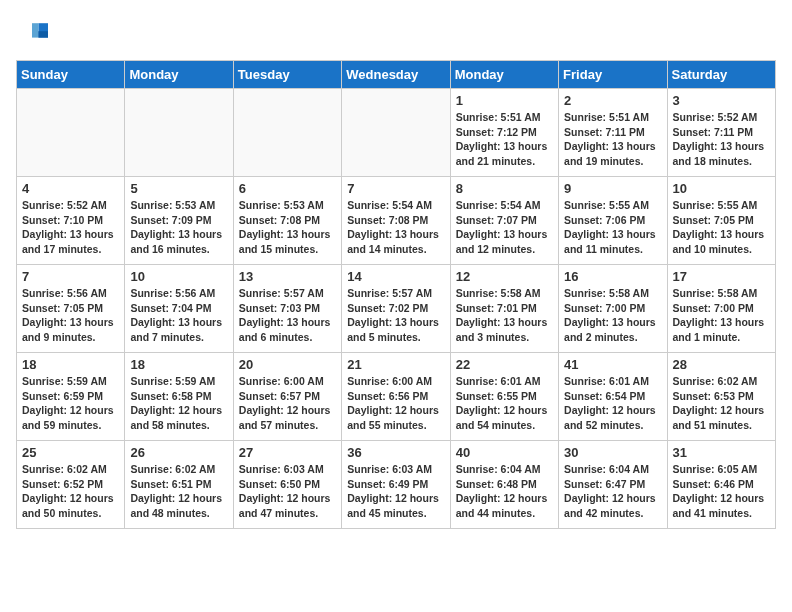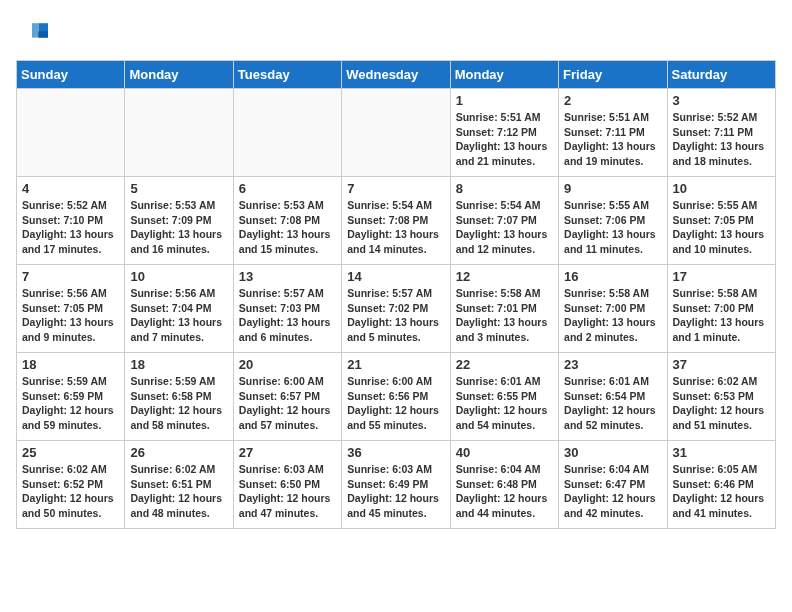--- a/index.html
+++ b/index.html
@@ -209,25 +209,25 @@
         </td>
         <td>
           <span class="day-number">21</span>
           <div class="day-info">Sunrise: 6:00 AM<br>Sunset: 6:56 PM<br>Daylight: 12 hours and 55 minutes.</div>
         </td>
         <td>
           <span class="day-number">22</span>
           <div class="day-info">Sunrise: 6:01 AM<br>Sunset: 6:55 PM<br>Daylight: 12 hours and 54 minutes.</div>
         </td>
         <td>
-          <span class="day-number">23</span>
+          <span class="day-number">41</span>
           <div class="day-info">Sunrise: 6:01 AM<br>Sunset: 6:54 PM<br>Daylight: 12 hours and 52 minutes.</div>
         </td>
         <td>
-          <span class="day-number">37</span>
+          <span class="day-number">28</span>
           <div class="day-info">Sunrise: 6:02 AM<br>Sunset: 6:53 PM<br>Daylight: 12 hours and 51 minutes.</div>
         </td>
       </tr>
       <tr>
         <td>
           <span class="day-number">25</span>
           <div class="day-info">Sunrise: 6:02 AM<br>Sunset: 6:52 PM<br>Daylight: 12 hours and 50 minutes.</div>
         </td>
         <td>
           <span class="day-number">26</span>

